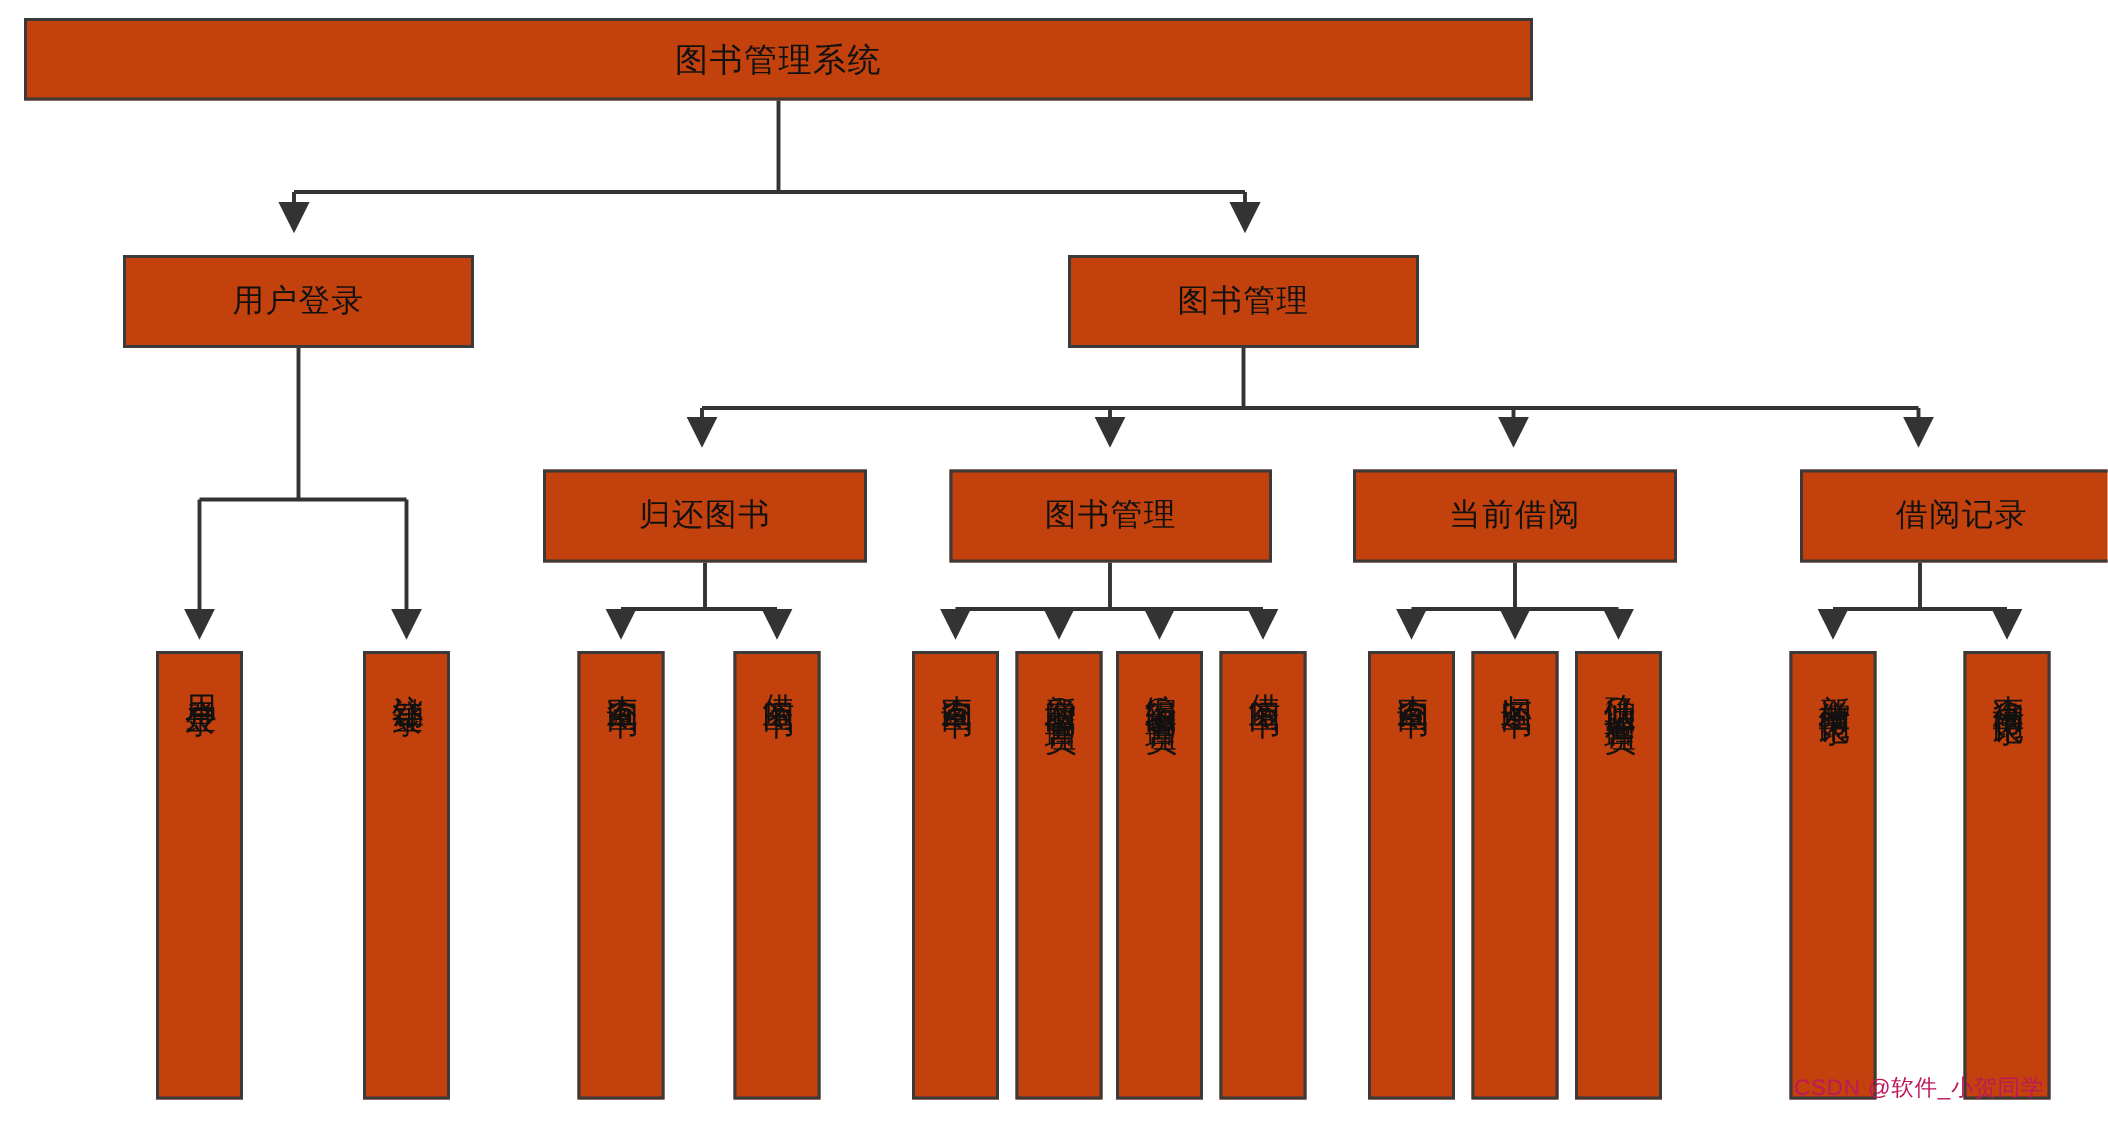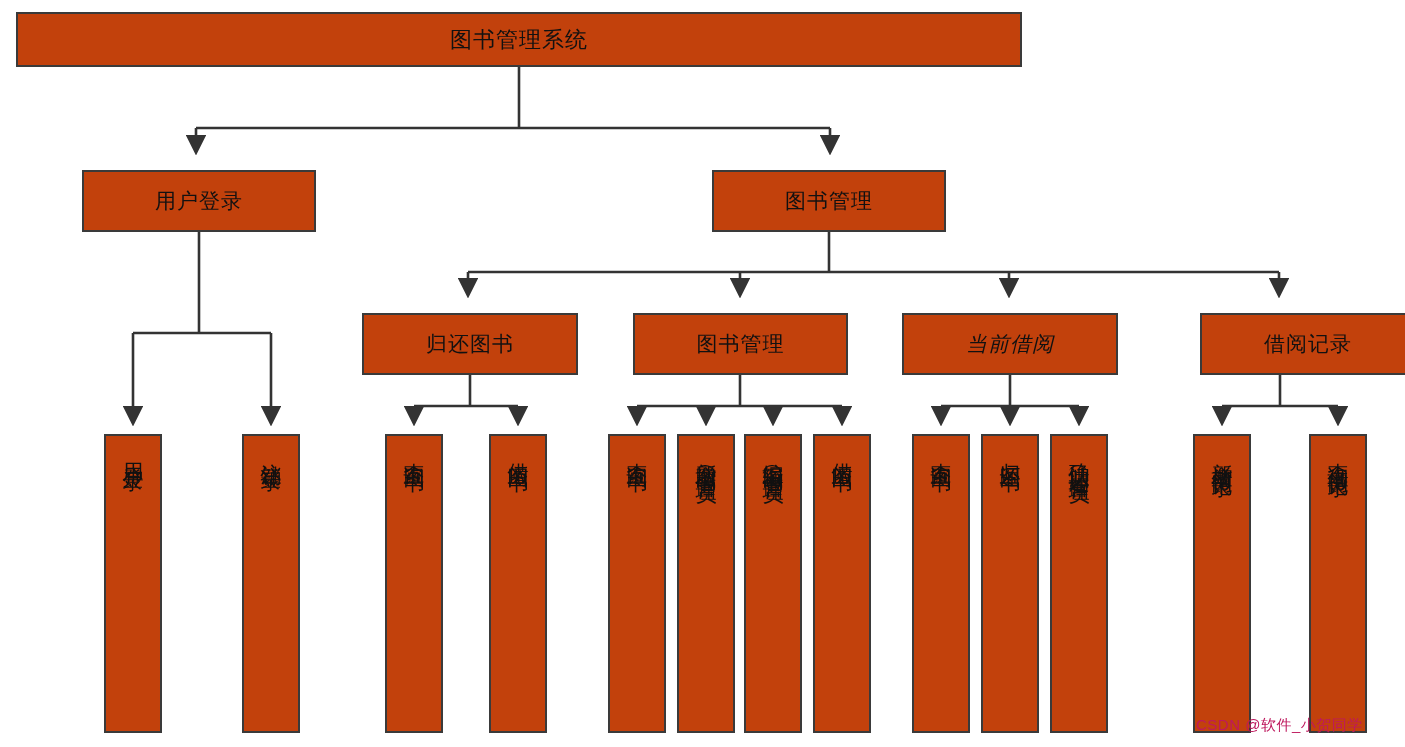--- a/index.html
+++ b/index.html
@@ -115,21 +115,21 @@
   <div class="node-box" style="left:712px;top:170px;width:234px;height:62px;">
     <span class="node-label">图书管理</span>
   </div>
 
   <div class="node-box" style="left:362px;top:313px;width:216px;height:62px;">
     <span class="node-label">归还图书</span>
   </div>
   <div class="node-box" style="left:633px;top:313px;width:215px;height:62px;">
     <span class="node-label">图书管理</span>
   </div>
-  <div class="node-box" style="left:902px;top:313px;width:216px;height:62px;font-style:italic;">
+  <div class="node-box" style="left:902px;top:313px;width:216px;height:62px;">
     <span class="node-label">当前借阅</span>
   </div>
   <div class="node-box" style="left:1172px;top:313px;width:216px;height:62px;margin-left:28px;">
     <span class="node-label">借阅记录</span>
   </div>
 
   <div class="node-box vertical" style="left:104px;top:434px;width:58px;height:299px;">
     <span class="node-label">用户登录</span>
   </div>
   <div class="node-box vertical" style="left:242px;top:434px;width:58px;height:299px;">

